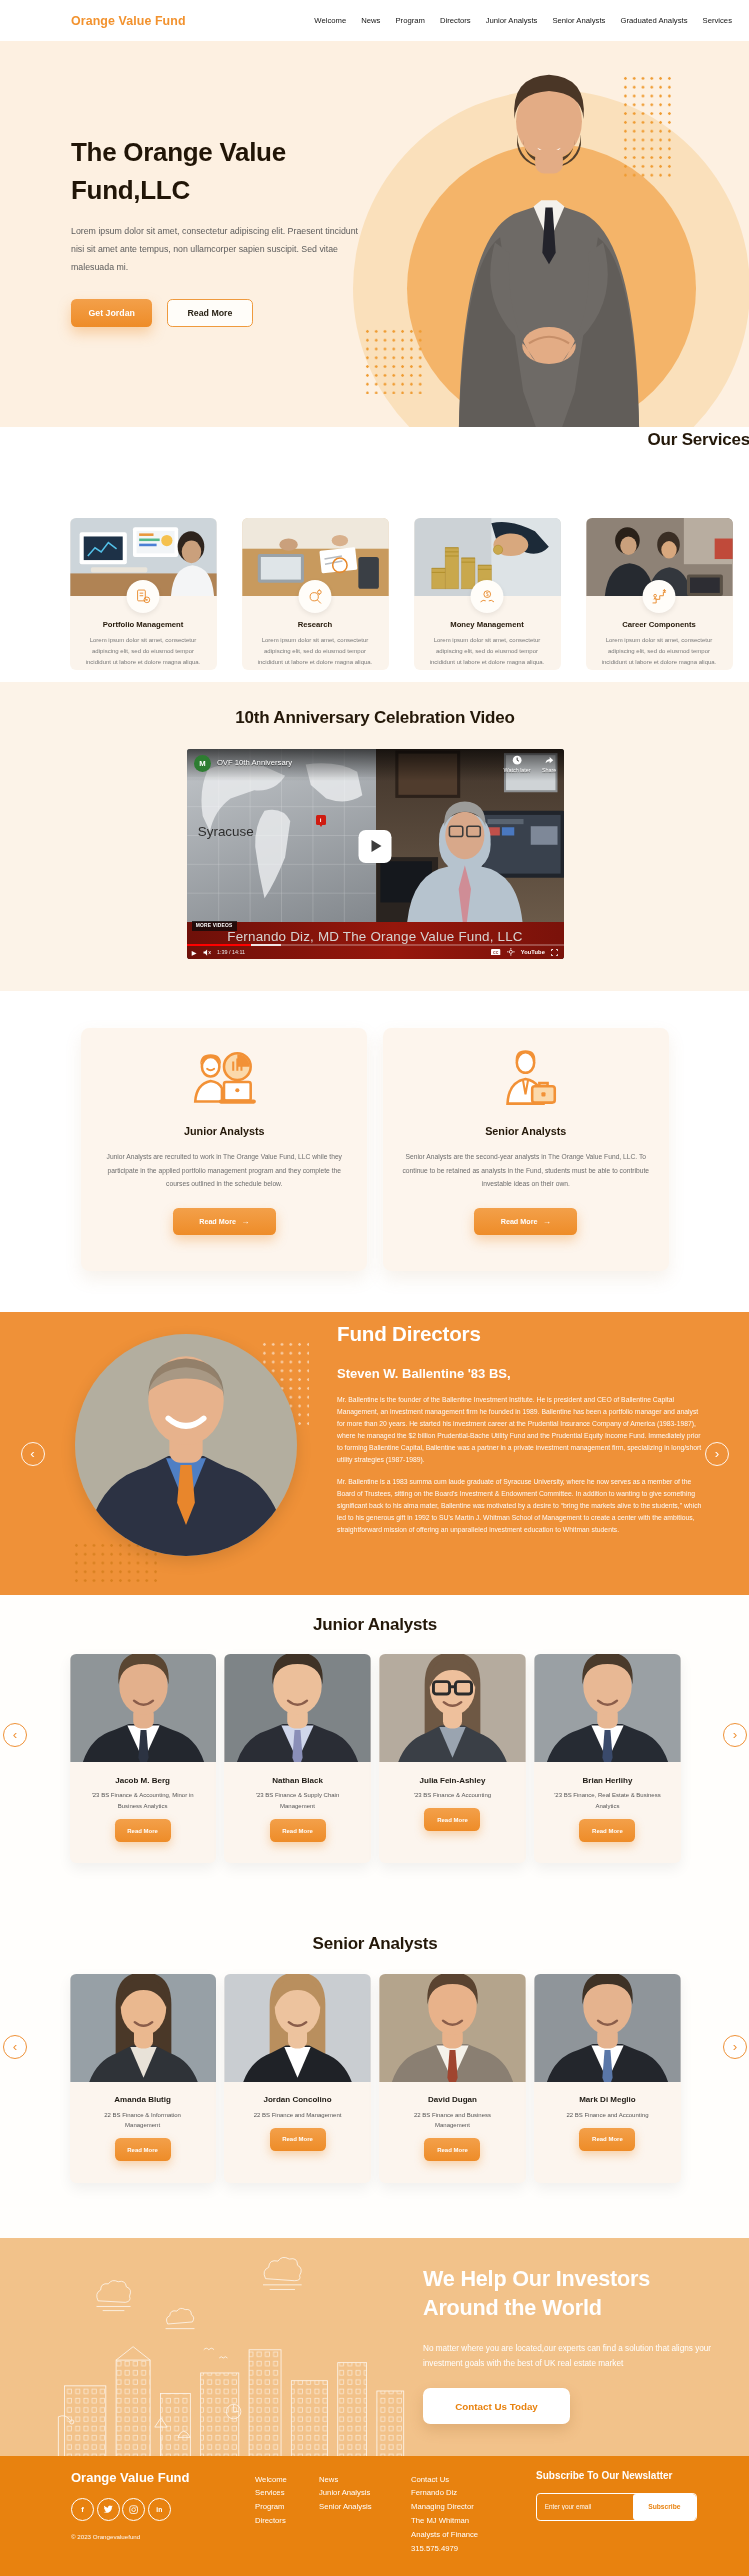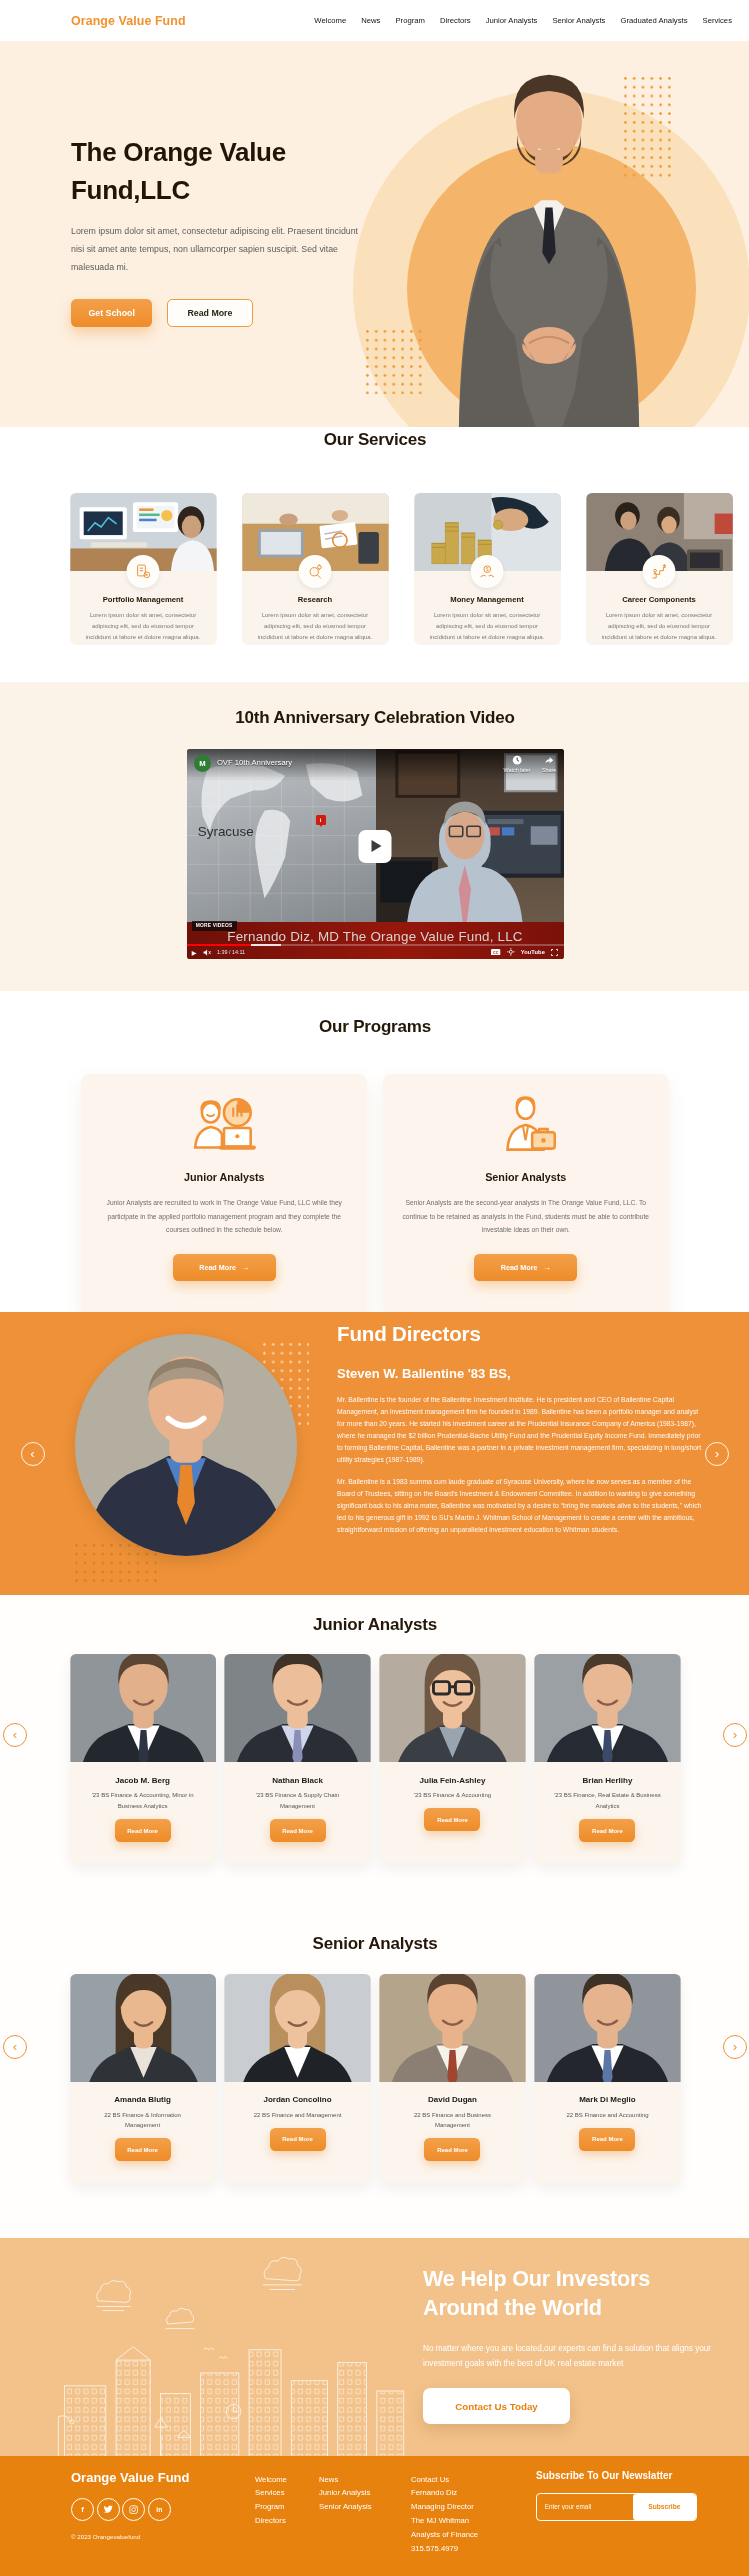--- a/index.html
+++ b/index.html
@@ -24,22 +24,22 @@
   .hero-btns { margin-top:23px; display:flex; gap:14.4px; }
   .btn-primary { background:linear-gradient(180deg,#f3a04a,#ee8c28); color:#fff; border:none; border-radius:5.2px;
      padding:0 17.5px; height:28px; font-size:8.8px; font-weight:700; box-shadow:0 6.2px 12.4px rgba(238,140,40,.35); cursor:pointer; font-family:inherit;}
   .btn-ghost { background:#fffdf9; color:#2b2417; border:0.8px solid #ef9a3d; border-radius:5.2px; padding:0 19.6px; height:28px; font-size:8.8px; font-weight:700; cursor:pointer; font-family:inherit;}
 
   
   .sec-title { text-align:center; font-size:17px; font-weight:800; color:#241809; letter-spacing:-0.2px; }
 
   
   #services { height:255px; background:#fff; }
-  #services .sec-title { padding-top:3.1px; }
-  .svc-row { width:611px; margin:43px auto 0; display:flex; gap:25px; }
+  #services .sec-title { padding-top:3.1px;text-align:right; }
+  .svc-row { width:611px; margin:68px auto 0; display:flex; gap:25px; }
   .svc-card { flex:1; background:#fbf4ec; border-radius:6.2px; position:relative; height:152px; }
   .svc-photo { height:78px; border-radius:6.2px 6.2px 0 0; overflow:hidden; position:relative; }
   .svc-photo svg { display:block; }
   .svc-icon { position:absolute; left:50%; top:62px; transform:translateX(-50%); width:33px; height:33px; background:#fffdf9;
      border-radius:50%; box-shadow:0 2.1px 5.2px rgba(0,0,0,.08); display:flex; align-items:center; justify-content:center; }
   .svc-title { margin-top:24px; text-align:center; font-size:7.7px; font-weight:800; color:#241809; }
   .svc-text { margin-top:5.7px; padding:0 10.3px; text-align:center; font-size:6px; line-height:11.3px; color:#7a7a7a; }
 
   
   #video { height:309px; background:#fcf3e8; }
@@ -207,21 +207,21 @@
     <path d="M410 720 Q400 400 330 350 L285 650 L260 720 Z" fill="#615d59"></path>
     <ellipse cx="235" cy="560" rx="52" ry="36" fill="#e3ac85"></ellipse>
     <path d="M196 556 Q235 530 274 556" stroke="#c78f69" stroke-width="4" fill="none"></path>
     <path d="M130 360 Q96 480 188 560 L215 600 Q150 520 158 380 Z" fill="#6e6a66"></path>
     <path d="M340 360 Q374 480 282 560 L255 600 Q320 520 312 380 Z" fill="#6e6a66"></path>
   </svg>
   <div class="hero-content">
     <h1><span>The Orange Value</span><br><span>Fund,LLC</span></h1>
     <p>Lorem ipsum dolor sit amet, consectetur adipiscing elit. Praesent tincidunt nisi sit amet ante tempus, non ullamcorper sapien suscipit. Sed vitae malesuada mi.</p>
     <div class="hero-btns">
-      <button class="btn-primary">Get School</button>
+      <button class="btn-primary">Get Jordan</button>
       <button class="btn-ghost">Read More</button>
     </div>
   </div>
 </section>
 
 <section id="services" class="sec">
   <h2 class="sec-title">Our Services</h2>
   <div class="svc-row">
     <div class="svc-card">
       <div class="svc-photo">
@@ -449,21 +449,20 @@
                 <path d="M1 4 V1 H4 M10 1 H13 V4 M13 10 V13 H10 M4 13 H1 V10"></path>
               </svg>
           </span>
         </span>
       </div>
     </div>
   </div>
 </section>
 
 <section id="programs" class="sec">
-  <h2 class="sec-title">Our Programs</h2>
   <div class="prog-row">
     <div class="prog-card">
       <svg width="77" height="62" viewBox="0 0 150 120">
         <circle cx="100" cy="36" r="26" fill="#fbd9ab" stroke="#f29136" stroke-width="5"></circle>
         <path d="M100 12 A24 24 0 0 1 124 36 L100 36 Z" fill="#f29136"></path>
         <path d="M92 26 v18 M100 20 v24 M108 30 v14" stroke="#f29136" stroke-width="4"></path>
         <path d="M28 34 Q26 12 48 12 Q70 12 68 34 Q66 20 48 20 Q30 20 28 34 Z" fill="#f29136"></path>
         <ellipse cx="48" cy="36" rx="17" ry="19" fill="#fff" stroke="#f29136" stroke-width="5"></ellipse>
         <path d="M41 40 Q48 46 55 40" stroke="#f29136" stroke-width="3.5" fill="none" stroke-linecap="round"></path>
         <path d="M18 104 Q20 70 48 64 Q64 66 70 78 L70 104 Z" fill="#fff" stroke="#f29136" stroke-width="5"></path>

